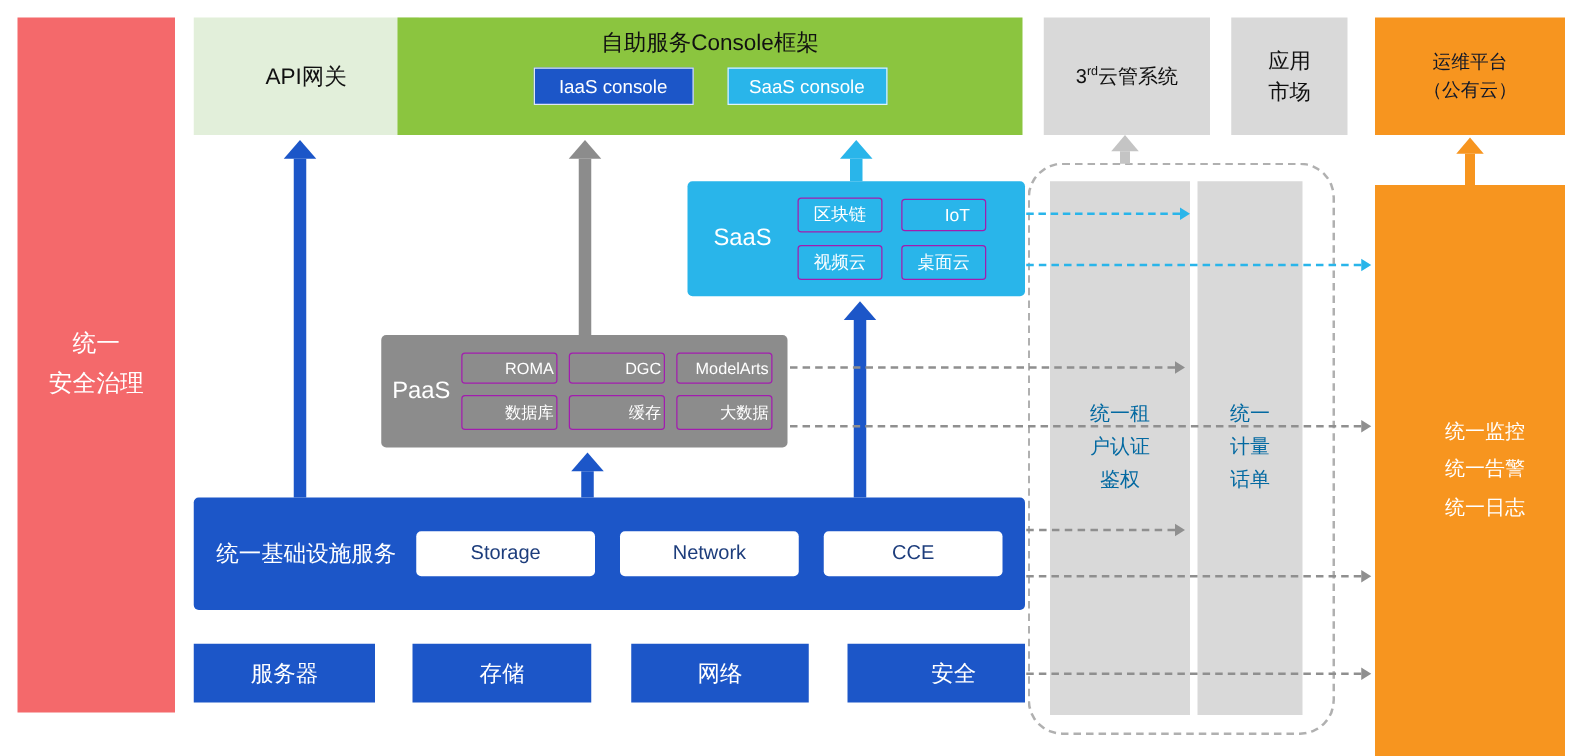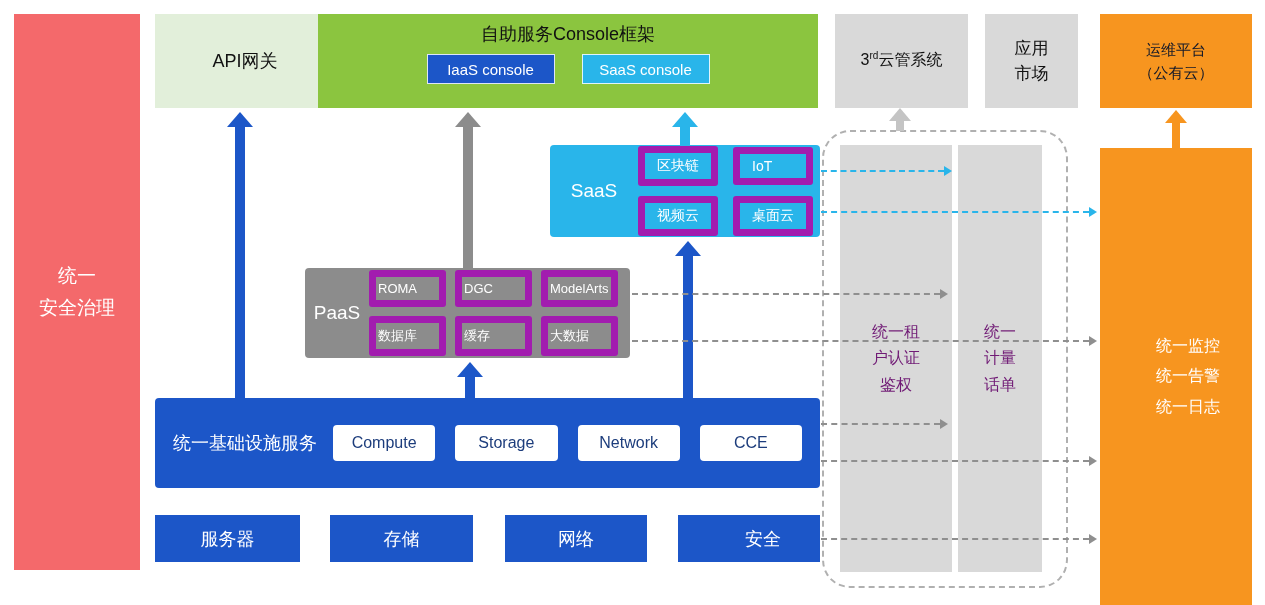--- a/index.html
+++ b/index.html
@@ -21,40 +21,40 @@
   .console-chip { width:128px; height:30px; color:#fff; font-size:15px; display:flex; align-items:center; justify-content:center; border:1px solid rgba(255,255,255,.85); }
   .third-party { left:835px; top:14px; width:133px; height:94px; background:var(--lightgray); color:#111; font-size:16px; }
   .third-party sup { font-size:10px; }
   .app-market { left:985px; top:14px; width:93px; height:94px; background:var(--lightgray); color:#111; font-size:17px; line-height:1.5; }
   .om-platform { left:1100px; top:14px; width:152px; height:94px; background:var(--orange); color:#0f172a; font-size:15px; line-height:1.55; }
 
   
   .saas-box { left:550px; top:145px; width:270px; height:92px; background:var(--cyan); border-radius:4px; display:flex; align-items:center; color:#fff; }
   .saas-label { width:88px; text-align:center; font-size:19px; }
   .saas-grid { display:grid; grid-template-columns:max-content max-content; gap:10px 15px; align-items:center; }
-  .chip { border:7px solid #a21caf; border-radius:3px; color:#fff; font-size:14px; padding:4px 12px; text-align:left; }
+  .chip { border:1px solid #a21caf; border-radius:3px; color:#fff; font-size:14px; padding:4px 12px; text-align:right; }
 
   
   .paas-box { left:305px; top:268px; width:325px; height:90px; background:var(--gray); border-radius:4px; display:flex; align-items:center; color:#fff; }
   .paas-label { width:64px; text-align:center; font-size:19px; }
   .paas-grid { display:grid; grid-template-columns:repeat(3,1fr); gap:9px; flex:1; margin-right:12px; }
   .paas-grid .chip { font-size:13px; padding:4px 2px; }
 
   
   .infra-box { left:155px; top:398px; width:665px; height:90px; background:var(--blue); border-radius:4px; display:flex; align-items:center; color:#fff; }
   .infra-label { font-size:18px; white-space:nowrap; margin:0 16px 0 18px; }
   .infra-row { display:flex; flex:1; gap:20px; padding-right:18px; }
   .infra-chip { background:#fff; color:#1d3d7c; font-size:16px; height:36px; border-radius:4px; flex:1; display:flex; align-items:center; justify-content:center; }
 
   
   .res-box { top:515px; height:47px; background:var(--blue); color:#fff; font-size:18px; }
 
   
   .dashed-wrap { left:822px; top:130px; width:246px; height:458px; border:2px dashed #b0b0b0; border-radius:28px; }
-  .vbar { background:var(--lightgray); color:#701a75; font-size:16px; line-height:1.65; }
+  .vbar { background:var(--lightgray); color:#0369a1; font-size:16px; line-height:1.65; }
   .auth-bar { left:840px; top:145px; width:112px; height:427px; }
   .metering-bar { left:958px; top:145px; width:84px; height:427px; }
   .monitor-bar { left:1100px; top:148px; width:152px; height:457px; background:var(--orange); color:#fff; font-size:16px; line-height:1.9;padding-left:24px; }
 
   
   .arrow-up { position:absolute; display:flex; flex-direction:column; align-items:center; width:26px; }
   .arrow-up .head { width:0; height:0; border-left:13px solid transparent; border-right:13px solid transparent; border-bottom:15px solid var(--ac); }
   .arrow-up .shaft { width:10px; flex:1; background:var(--ac); }
   .arrow-up.sm { width:22px; }
   .arrow-up.sm .head { border-left-width:11px; border-right-width:11px; border-bottom-width:13px; }
@@ -119,21 +119,20 @@
       <div class="chip">ModelArts</div>
       <div class="chip">数据库</div>
       <div class="chip">缓存</div>
       <div class="chip">大数据</div>
     </div>
   </div>
 
   <div class="abs infra-box">
     <div class="infra-label">统一基础设施服务</div>
     <div class="infra-row">
-      <div class="infra-chip">Compute</div>
       <div class="infra-chip">Storage</div>
       <div class="infra-chip">Network</div>
       <div class="infra-chip">CCE</div>
     </div>
   </div>
 
   <div class="abs res-box center" style="left:155px;width:145px;">服务器</div>
   <div class="abs res-box center" style="left:330px;width:143px;text-align:right;">存储</div>
   <div class="abs res-box center" style="left:505px;width:142px;">网络</div>
   <div class="abs res-box center" style="left:678px;width:142px;padding-left:28px;">安全</div>

